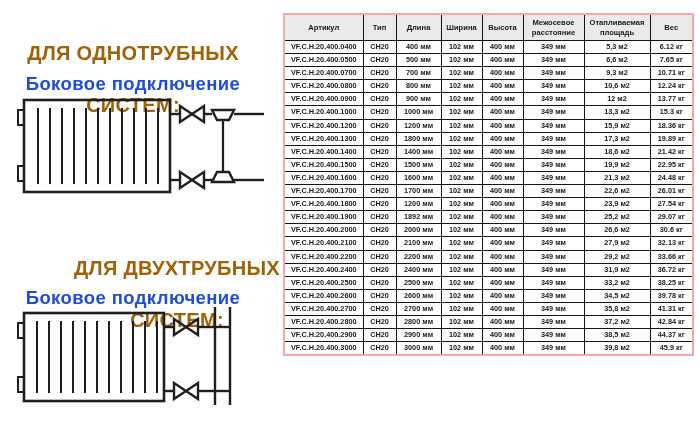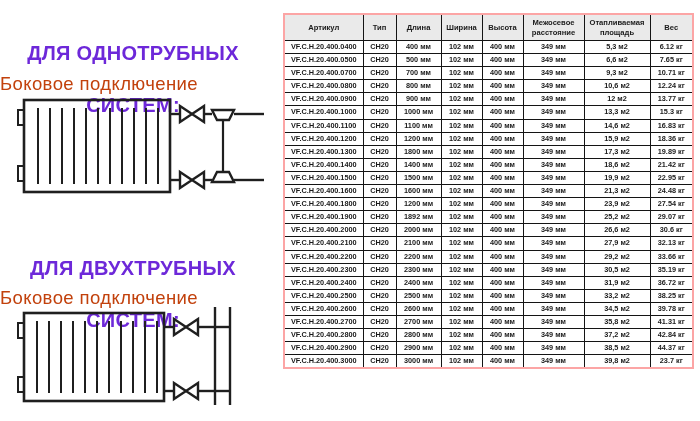--- a/index.html
+++ b/index.html
@@ -7,31 +7,31 @@
     position:relative; width:700px; height:421px; background:#ffffff;
     overflow:hidden; color:#1a1a1a;
     font-family:"Liberation Sans", sans-serif;
   }
 
   
   .left-panel { position:absolute; left:0; top:0; width:280px; height:421px; }
   .sec-title {
     position:absolute; left:0; width:266px; text-align:center;
     font-weight:bold; font-size:20px; line-height:26px; letter-spacing:0.3px;
-    color:#6d28d9; white-space:pre-line;
+    color:#a16207; white-space:pre-line;
   }
   .title-line { display:block; }
   .sec-sub {
-    position:absolute; left:0; width:266px; 
-    font-weight:normal; font-size:18.5px; letter-spacing:0.4px; color:#c2410c;
+    position:absolute; left:0; width:266px; text-align:center;
+    font-weight:bold; font-size:18.5px; letter-spacing:0.4px; color:#1d4ed8;
   }
   #title1 { top:14px; }
   #sub1   { top:73px; }
   #diag1  { position:absolute; left:8px;  top:96px;  }
-  #title2 { top:229px; }
+  #title2 { top:229px;margin-left:44px; }
   #sub2   { top:287px; }
   #diag2  { position:absolute; left:8px;  top:305px; }
   svg .ln { stroke:#1f1f1f; fill:none; }
 
   
   .table-wrap { position:absolute; left:283px; top:13px; width:409px; }
   table.spec {
     border-collapse:collapse; width:409px; table-layout:fixed;
     border:2px solid #fca5a5;
   }
@@ -234,30 +234,20 @@
             <td>VF.C.H.20.400.1000</td>
             <td>CH20</td>
             <td>1000 мм</td>
             <td>102 мм</td>
             <td>400 мм</td>
             <td>349 мм</td>
             <td>13,3 м2</td>
             <td>15.3 кг</td>
           </tr>
           <tr>
-            <td>VF.C.H.20.400.1100</td>
-            <td>CH20</td>
-            <td>1100 мм</td>
-            <td>102 мм</td>
-            <td>400 мм</td>
-            <td>349 мм</td>
-            <td>14,6 м2</td>
-            <td>16.83 кг</td>
-          </tr>
-          <tr>
             <td>VF.C.H.20.400.1200</td>
             <td>CH20</td>
             <td>1200 мм</td>
             <td>102 мм</td>
             <td>400 мм</td>
             <td>349 мм</td>
             <td>15,9 м2</td>
             <td>18.36 кг</td>
           </tr>
           <tr>
@@ -294,20 +284,30 @@
             <td>VF.C.H.20.400.1600</td>
             <td>CH20</td>
             <td>1600 мм</td>
             <td>102 мм</td>
             <td>400 мм</td>
             <td>349 мм</td>
             <td>21,3 м2</td>
             <td>24.48 кг</td>
           </tr>
           <tr>
+            <td>VF.C.H.20.400.1700</td>
+            <td>CH20</td>
+            <td>1700 мм</td>
+            <td>102 мм</td>
+            <td>400 мм</td>
+            <td>349 мм</td>
+            <td>22,6 м2</td>
+            <td>26.01 кг</td>
+          </tr>
+          <tr>
             <td>VF.C.H.20.400.1800</td>
             <td>CH20</td>
             <td>1200 мм</td>
             <td>102 мм</td>
             <td>400 мм</td>
             <td>349 мм</td>
             <td>23,9 м2</td>
             <td>27.54 кг</td>
           </tr>
           <tr>
@@ -344,30 +344,20 @@
             <td>VF.C.H.20.400.2200</td>
             <td>CH20</td>
             <td>2200 мм</td>
             <td>102 мм</td>
             <td>400 мм</td>
             <td>349 мм</td>
             <td>29,2 м2</td>
             <td>33.66 кг</td>
           </tr>
           <tr>
-            <td>VF.C.H.20.400.2300</td>
-            <td>CH20</td>
-            <td>2300 мм</td>
-            <td>102 мм</td>
-            <td>400 мм</td>
-            <td>349 мм</td>
-            <td>30,5 м2</td>
-            <td>35.19 кг</td>
-          </tr>
-          <tr>
             <td>VF.C.H.20.400.2400</td>
             <td>CH20</td>
             <td>2400 мм</td>
             <td>102 мм</td>
             <td>400 мм</td>
             <td>349 мм</td>
             <td>31,9 м2</td>
             <td>36.72 кг</td>
           </tr>
           <tr>
@@ -421,19 +411,19 @@
             <td>44.37 кг</td>
           </tr>
           <tr>
             <td>VF.C.H.20.400.3000</td>
             <td>CH20</td>
             <td>3000 мм</td>
             <td>102 мм</td>
             <td>400 мм</td>
             <td>349 мм</td>
             <td>39,8 м2</td>
-            <td>23.7 кг</td>
+            <td>45.9 кг</td>
           </tr>
         </tbody>
     </table>
   </div>
 
 </div>
 
 </body></html>

